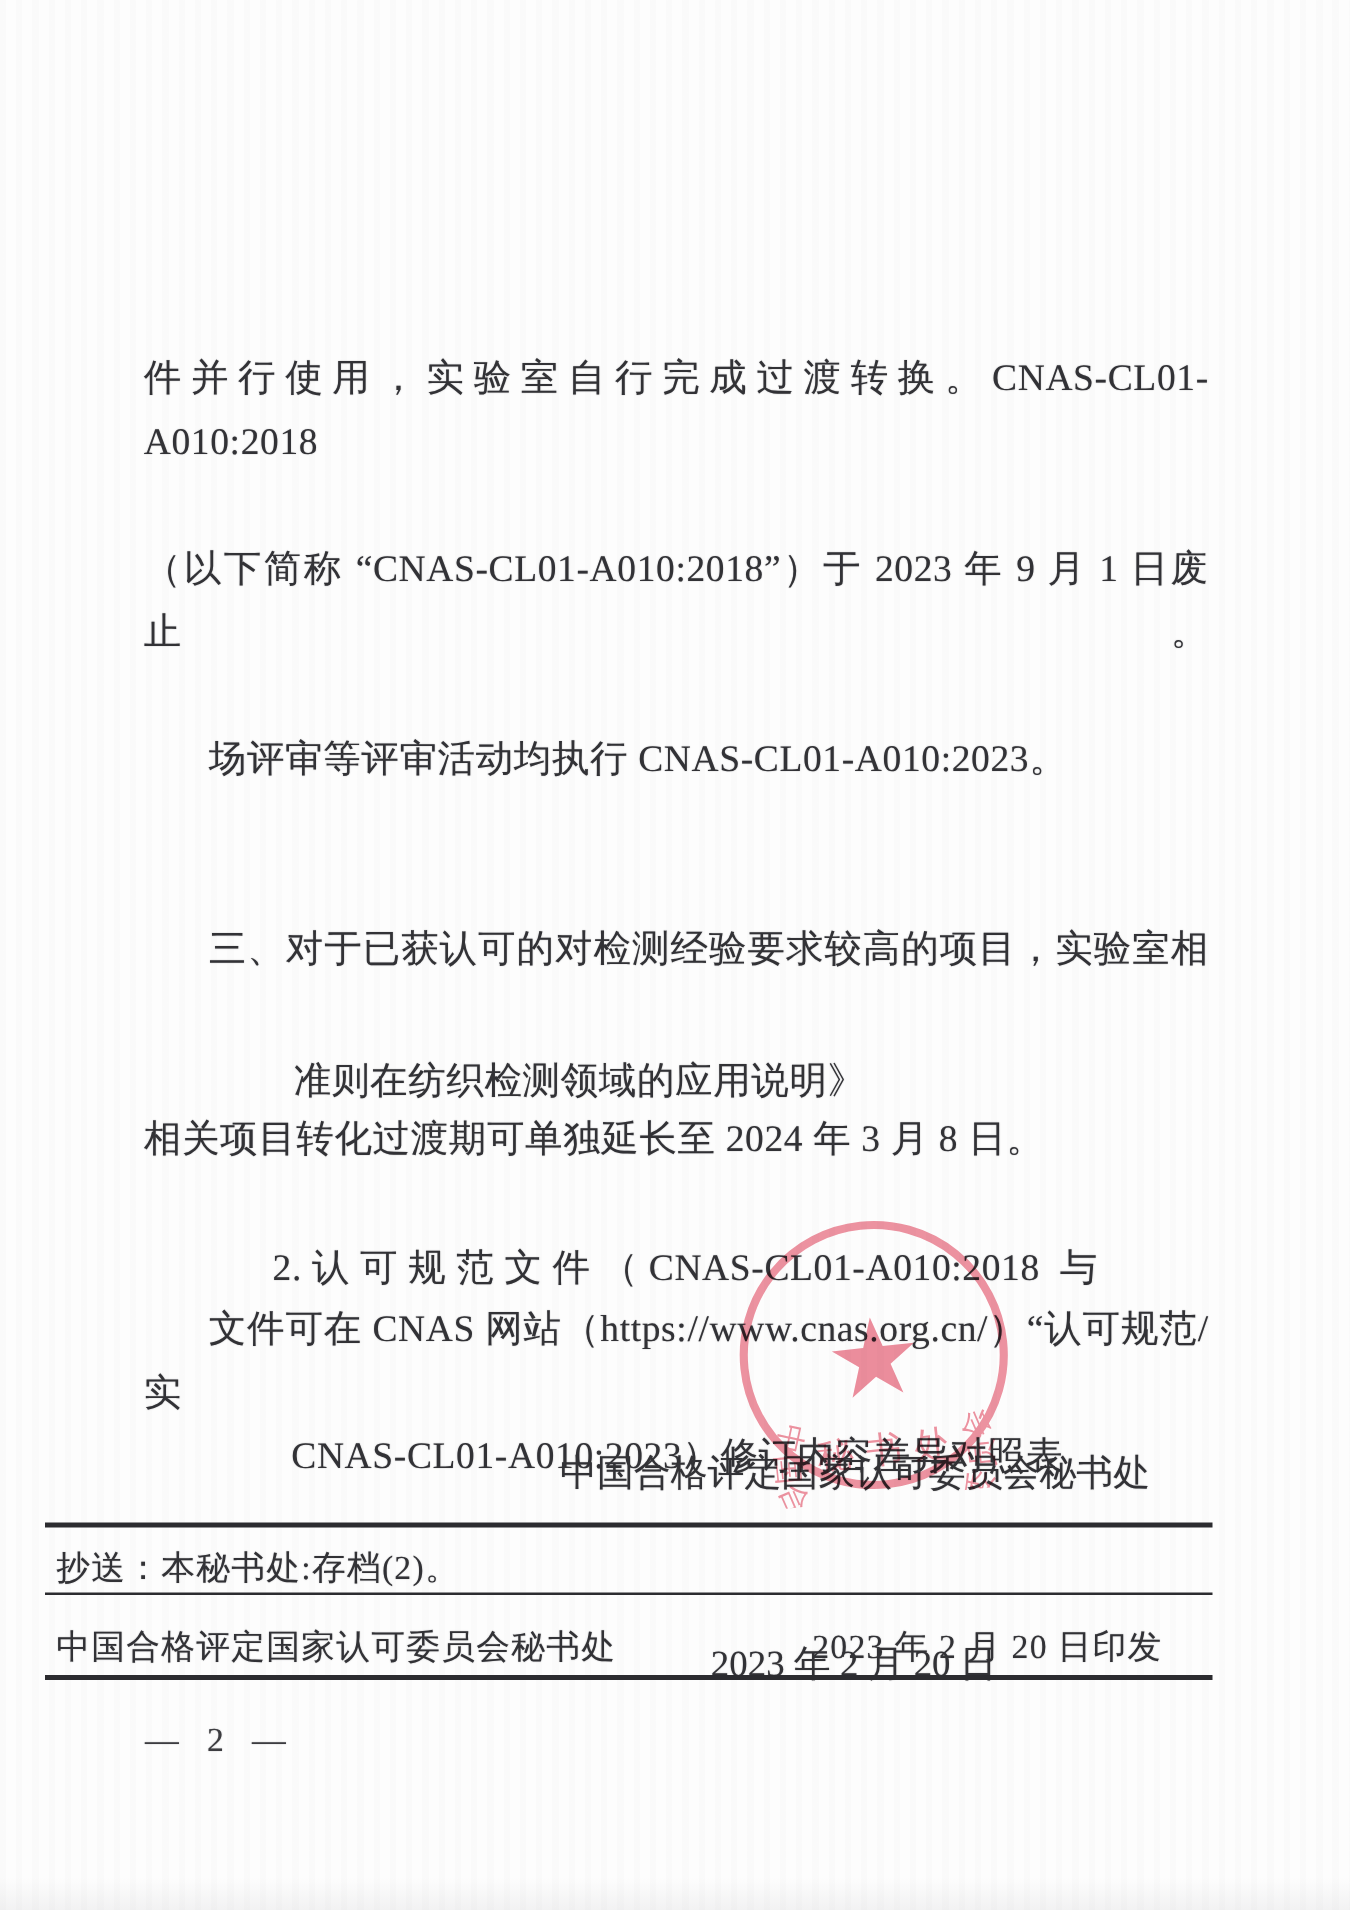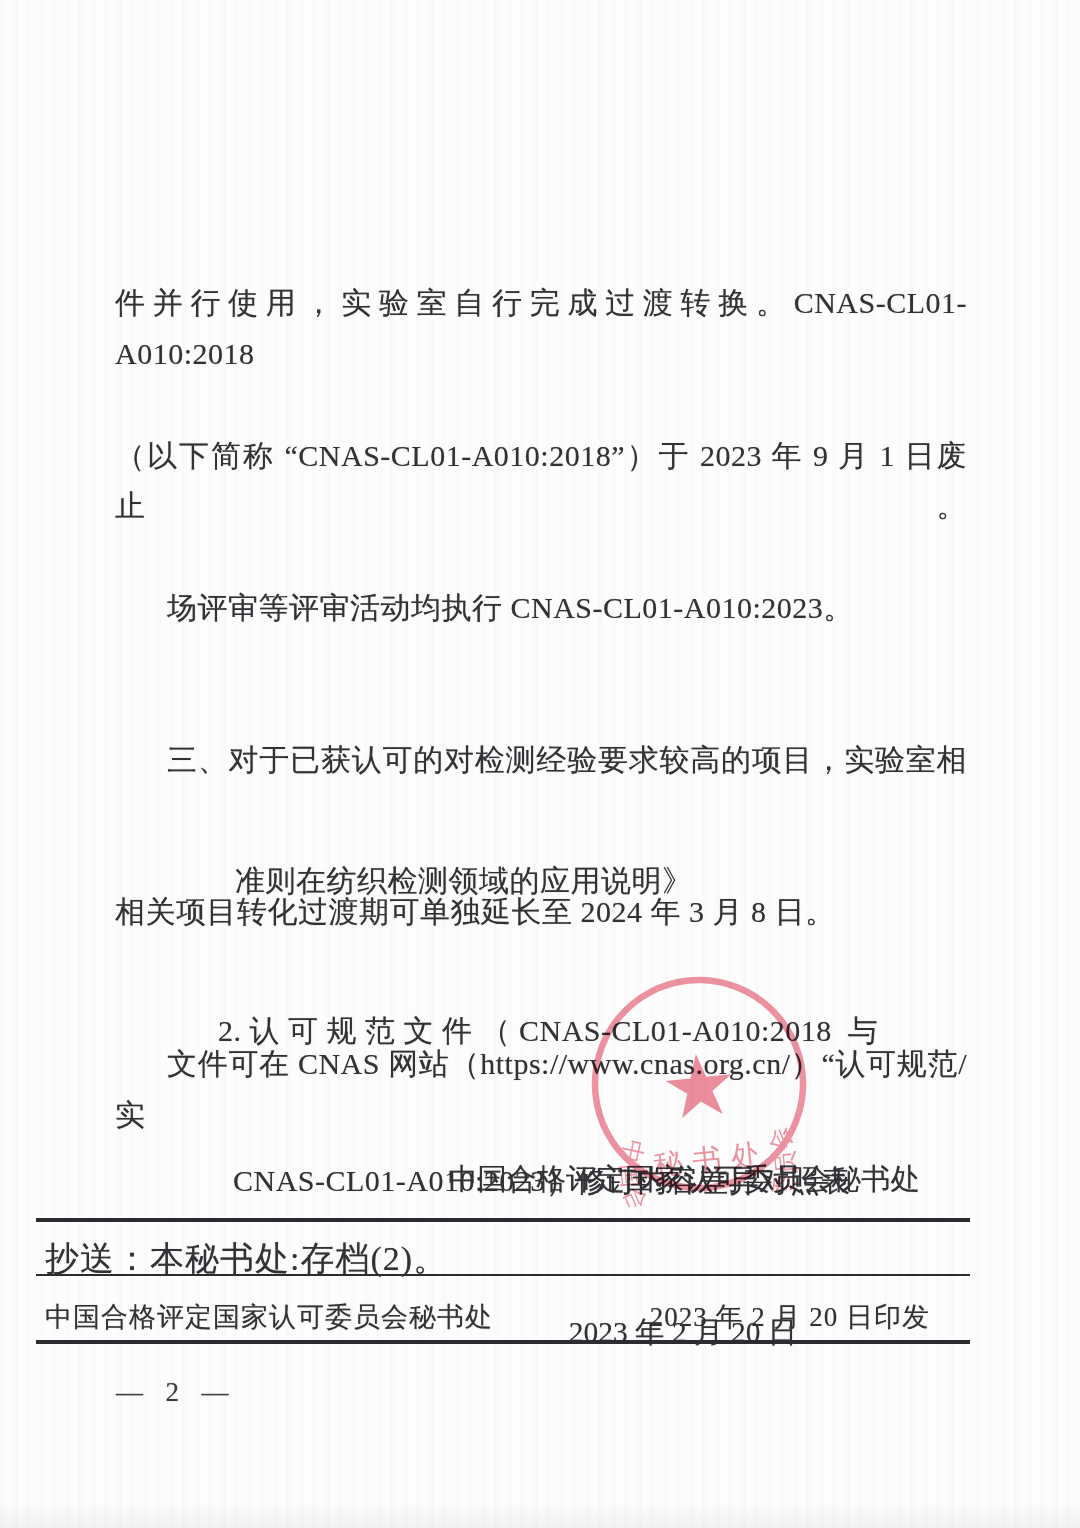--- a/index.html
+++ b/index.html
@@ -36,21 +36,21 @@
   .body-text .full { white-space: normal; text-align: justify; text-align-last: justify; }
   .body-text .full.ind { text-indent: 52px; padding-left: 0; }
   
   .attachment {
     position: absolute; left: 162px; top: 740px; width: 808px;
     font-size: 30px; line-height: 50px; letter-spacing: 0.5px;
     white-space: pre;
   }
   .attachment .line { height: 50px; }
   .attachment .a1 { white-space: normal; text-align: justify; text-align-last: justify; }
-  .attachment .a2 { padding-left: 73px; margin-top: 16px; }
+  .attachment .a2 { padding-left: 73px; }
   .attachment .a3 { padding-left: 56px; }
   .attachment .a4 { padding-left: 71px; }
   
   .signature {
     position: absolute; left: 448px; top: 1052px; width: 470px;
     text-align: center; font-size: 29.5px; line-height: 51px;
     white-space: pre;
   }
   
   .seal {
@@ -69,21 +69,21 @@
     font-size: 29px; letter-spacing: 10px;
   }
   .seal .star-txt { font-family: "DejaVu Sans", sans-serif; font-size: 86px; }
   
   .rule { position: absolute; left: 36px; width: 934px; background: #2c2c30; }
   .rule-1 { top: 1218px; height: 4px; }
   .rule-2 { top: 1274px; height: 2px; }
   .rule-3 { top: 1340px; height: 4px; }
   .cc-line {
     position: absolute; left: 45px; top: 1236px;
-    font-size: 34px; letter-spacing: 1px; white-space: pre;
+    font-size: 27px; letter-spacing: 1px; white-space: pre;
   }
   .pub-row {
     position: absolute; left: 45px; top: 1299px; width: 885px;
     display: flex; justify-content: space-between;
     font-size: 27px; letter-spacing: 1px; white-space: pre;
   }
   .page-num {
     position: absolute; left: 116px; top: 1377px;
     font-size: 27px; letter-spacing: 3px; color: #3c3c40; white-space: pre;
   }

